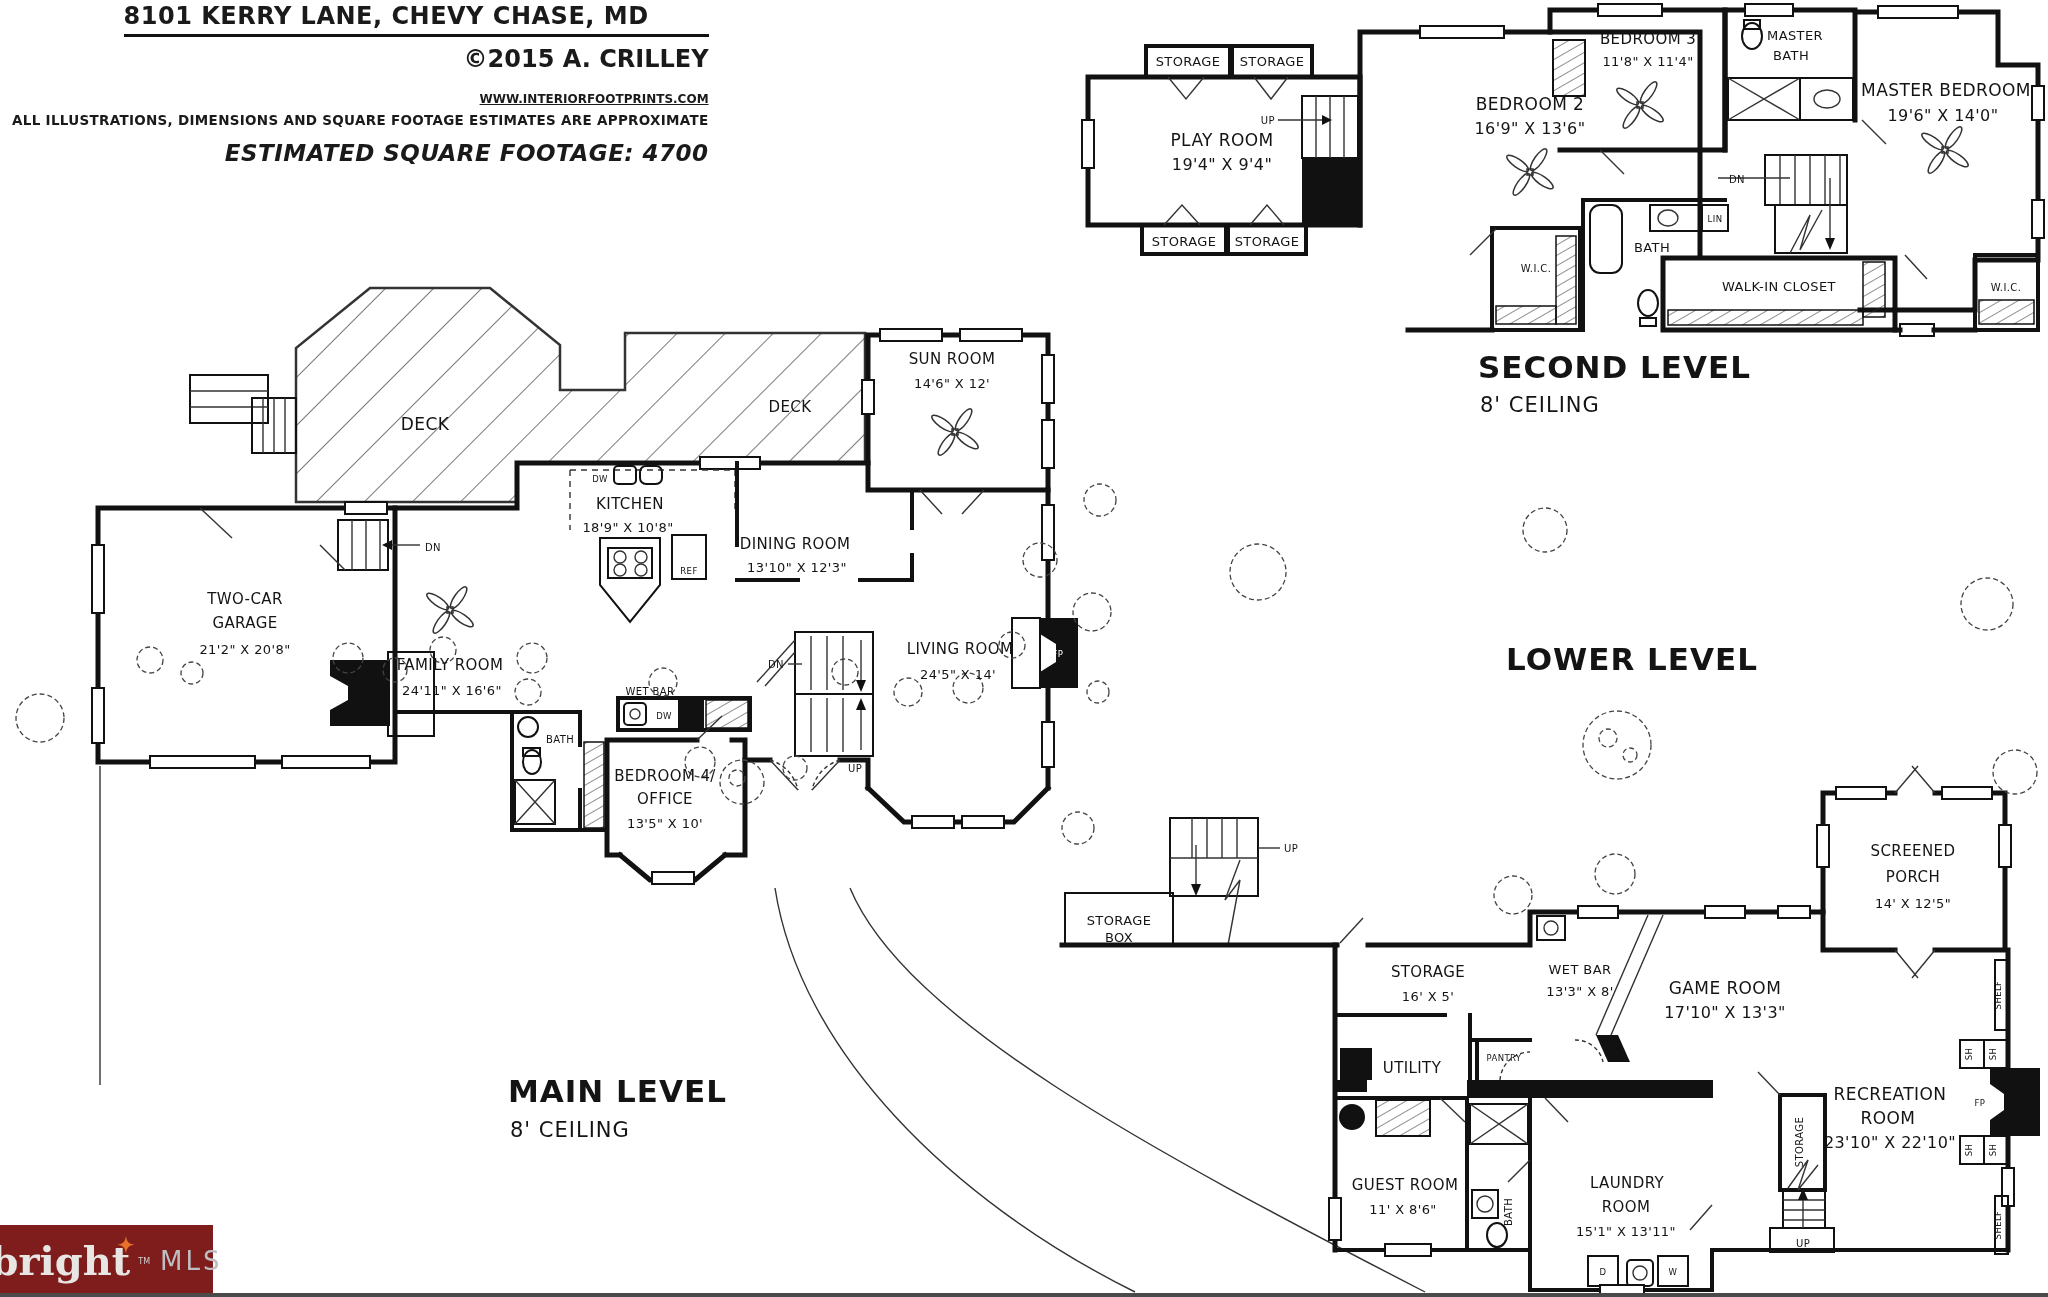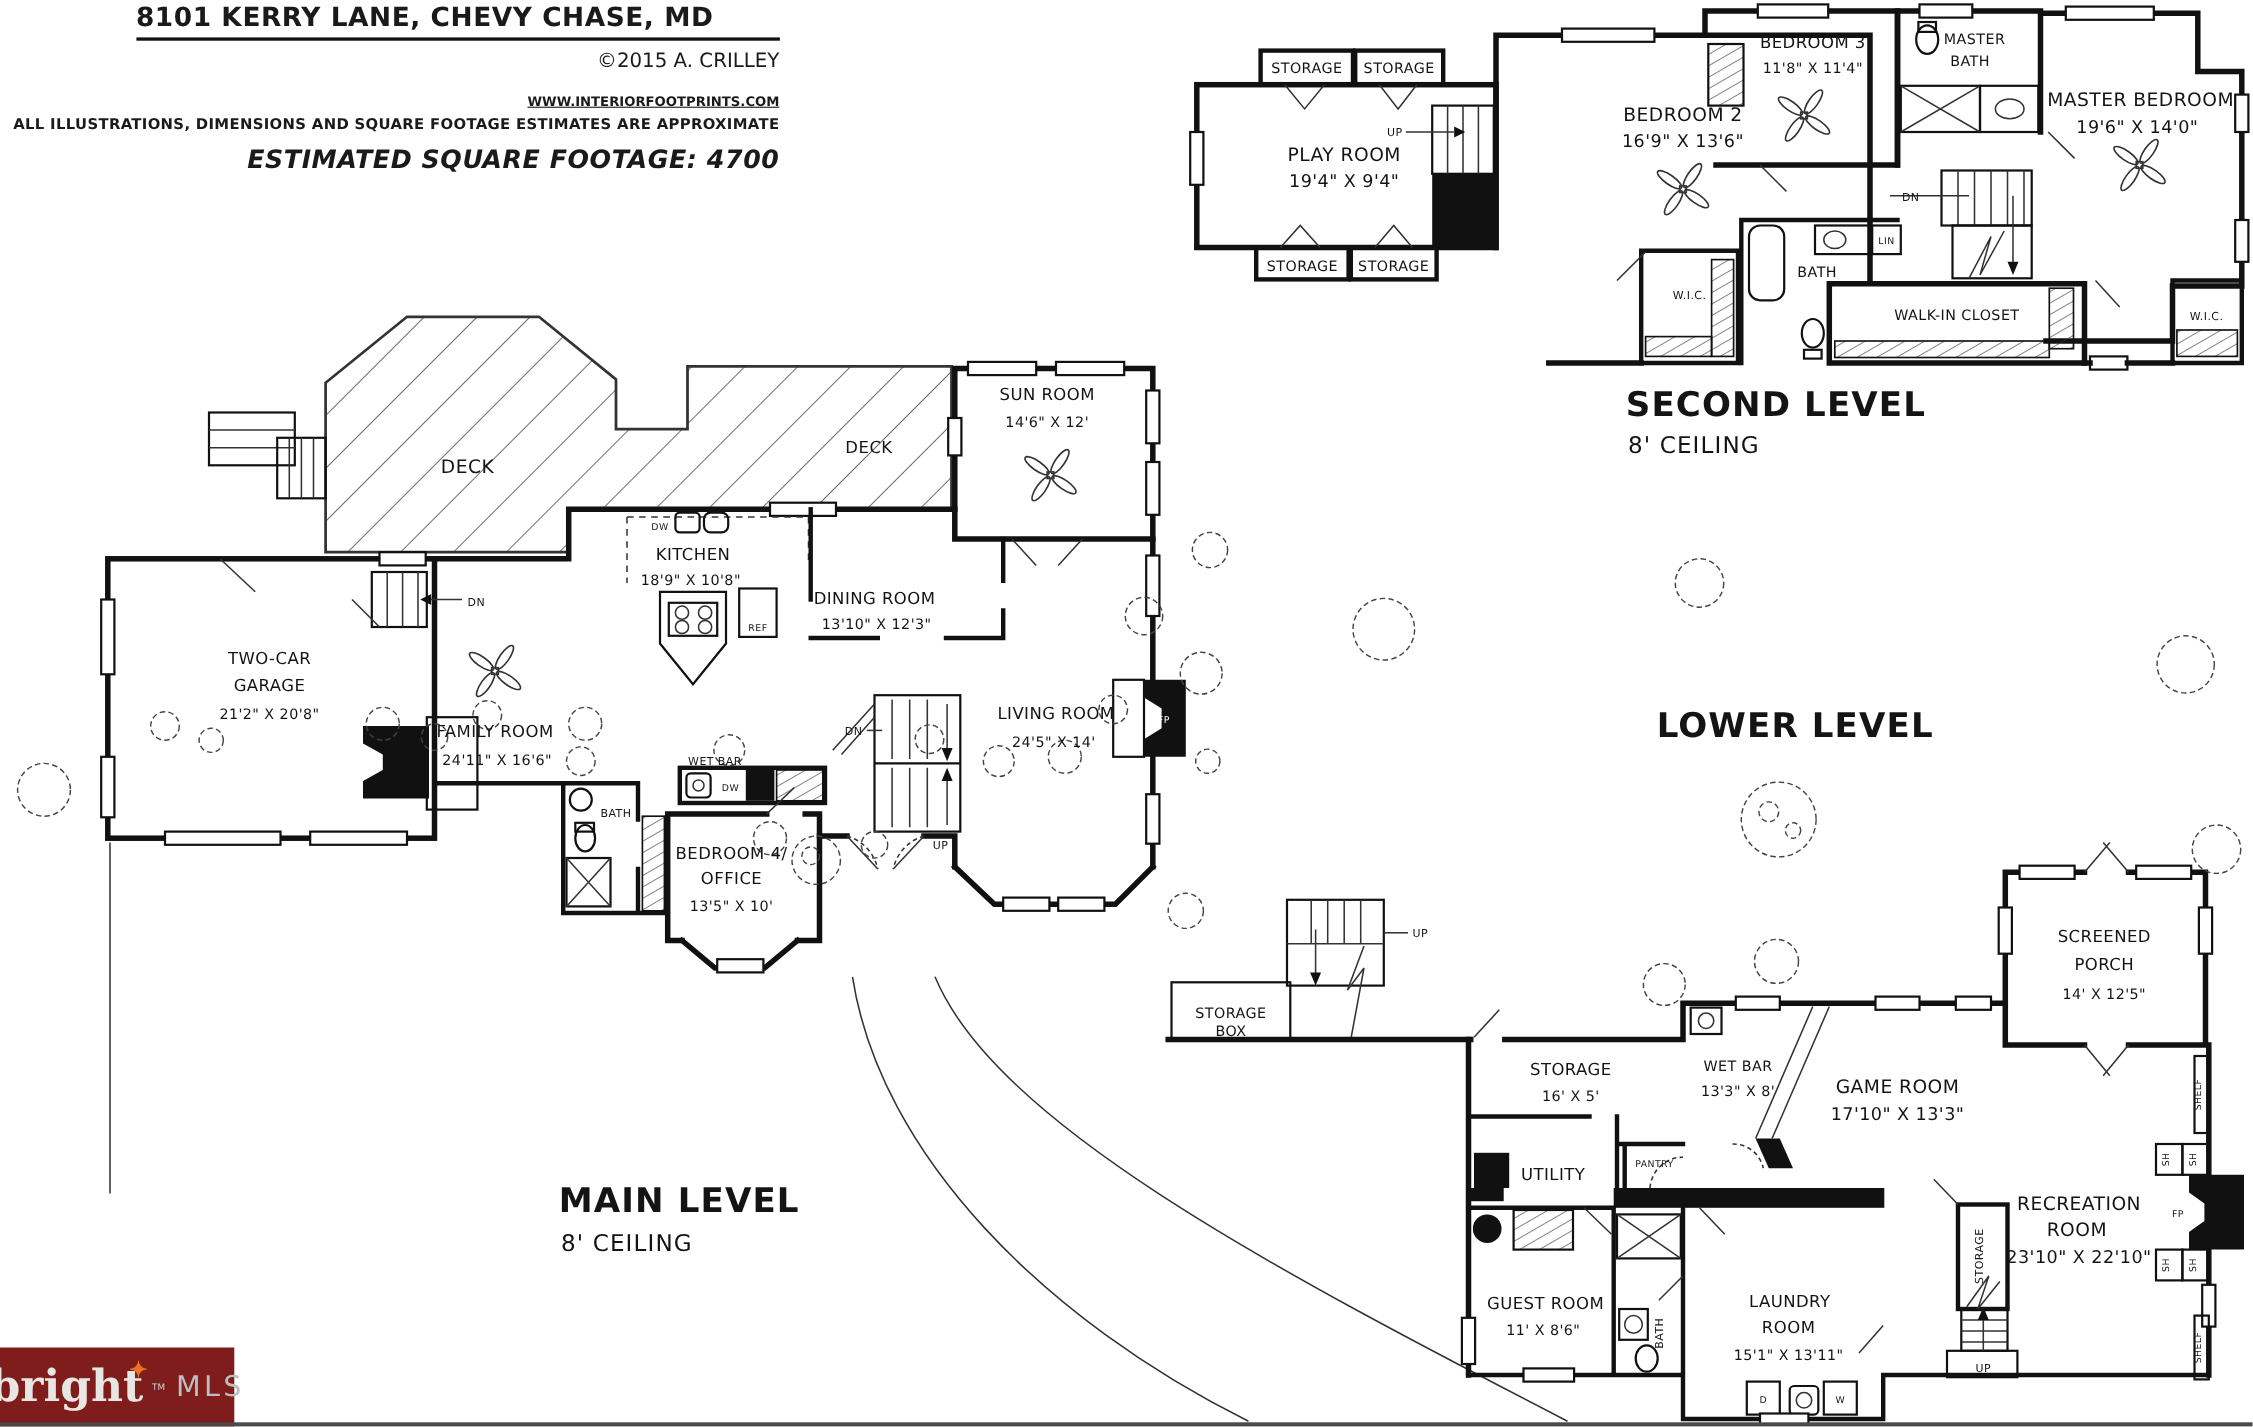--- a/index.html
+++ b/index.html
@@ -2,21 +2,21 @@
 <html><head>
 <meta charset="utf-8">
 <style>
   html,body{margin:0;padding:0;background:#fff;}
   #stage{position:relative;width:2048px;height:1297px;background:#fff;overflow:hidden;
          font-family:"DejaVu Sans",sans-serif;color:#1a1a1a;text-align:right;}
   
   #hdr{position:absolute;left:12px;top:2px;}
   .addr{font-size:24px;font-weight:bold;letter-spacing:.5px;border-bottom:3px solid #111;
         padding-bottom:4px;padding-right:60px;display:inline-block;}
-  .copy{font-size:18px;font-weight:normal;margin-top:8px;}
+  .copy{font-size:24px;font-weight:bold;margin-top:8px;}
   .site{font-size:12px;font-weight:bold;margin-top:19px;text-decoration:underline;}
   .disc{font-size:13.5px;font-weight:bold;margin-top:6px;letter-spacing:.3px;}
   .sqft{font-size:23px;font-weight:bold;font-style:italic;margin-top:12px;letter-spacing:.5px;}
   
   svg text{fill:#141414;font-family:"DejaVu Sans",sans-serif;letter-spacing:.4px;}
   .rm{font-size:17px;}
   .rm-m{font-size:15px;}
   .rm-s{font-size:13px;}
   .dims{font-size:16px;}
   .dims-s{font-size:13px;}

